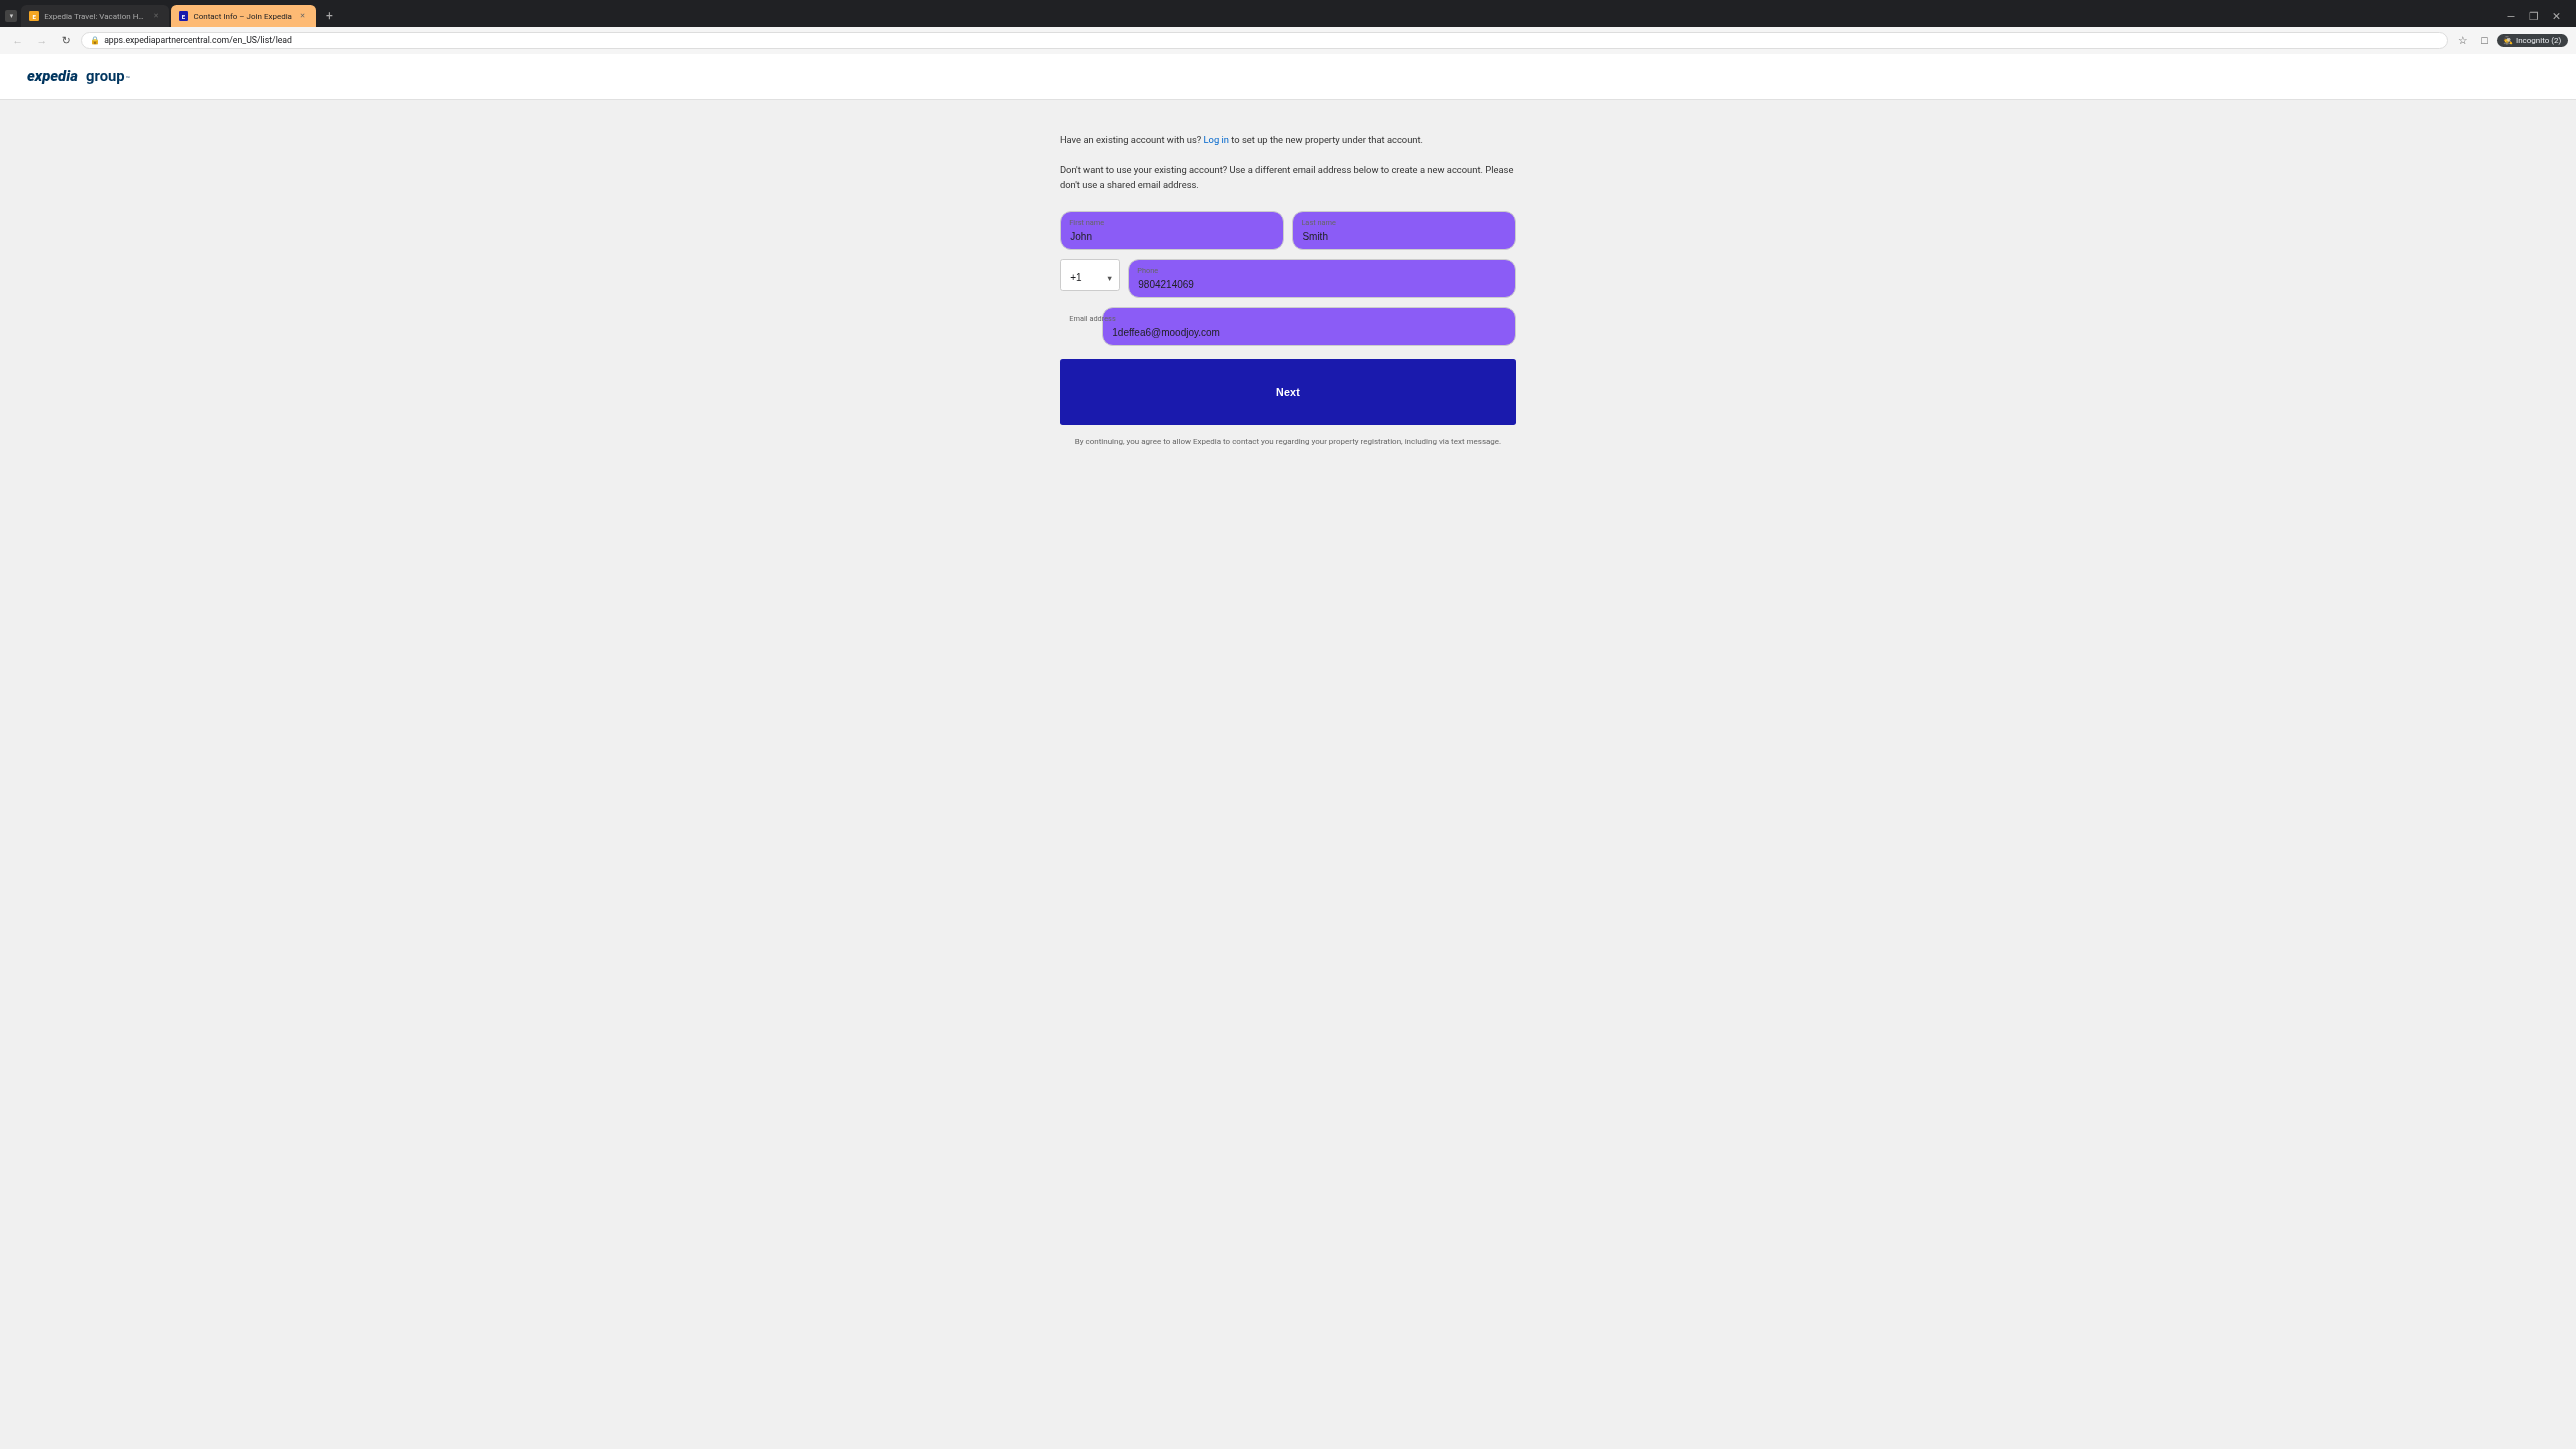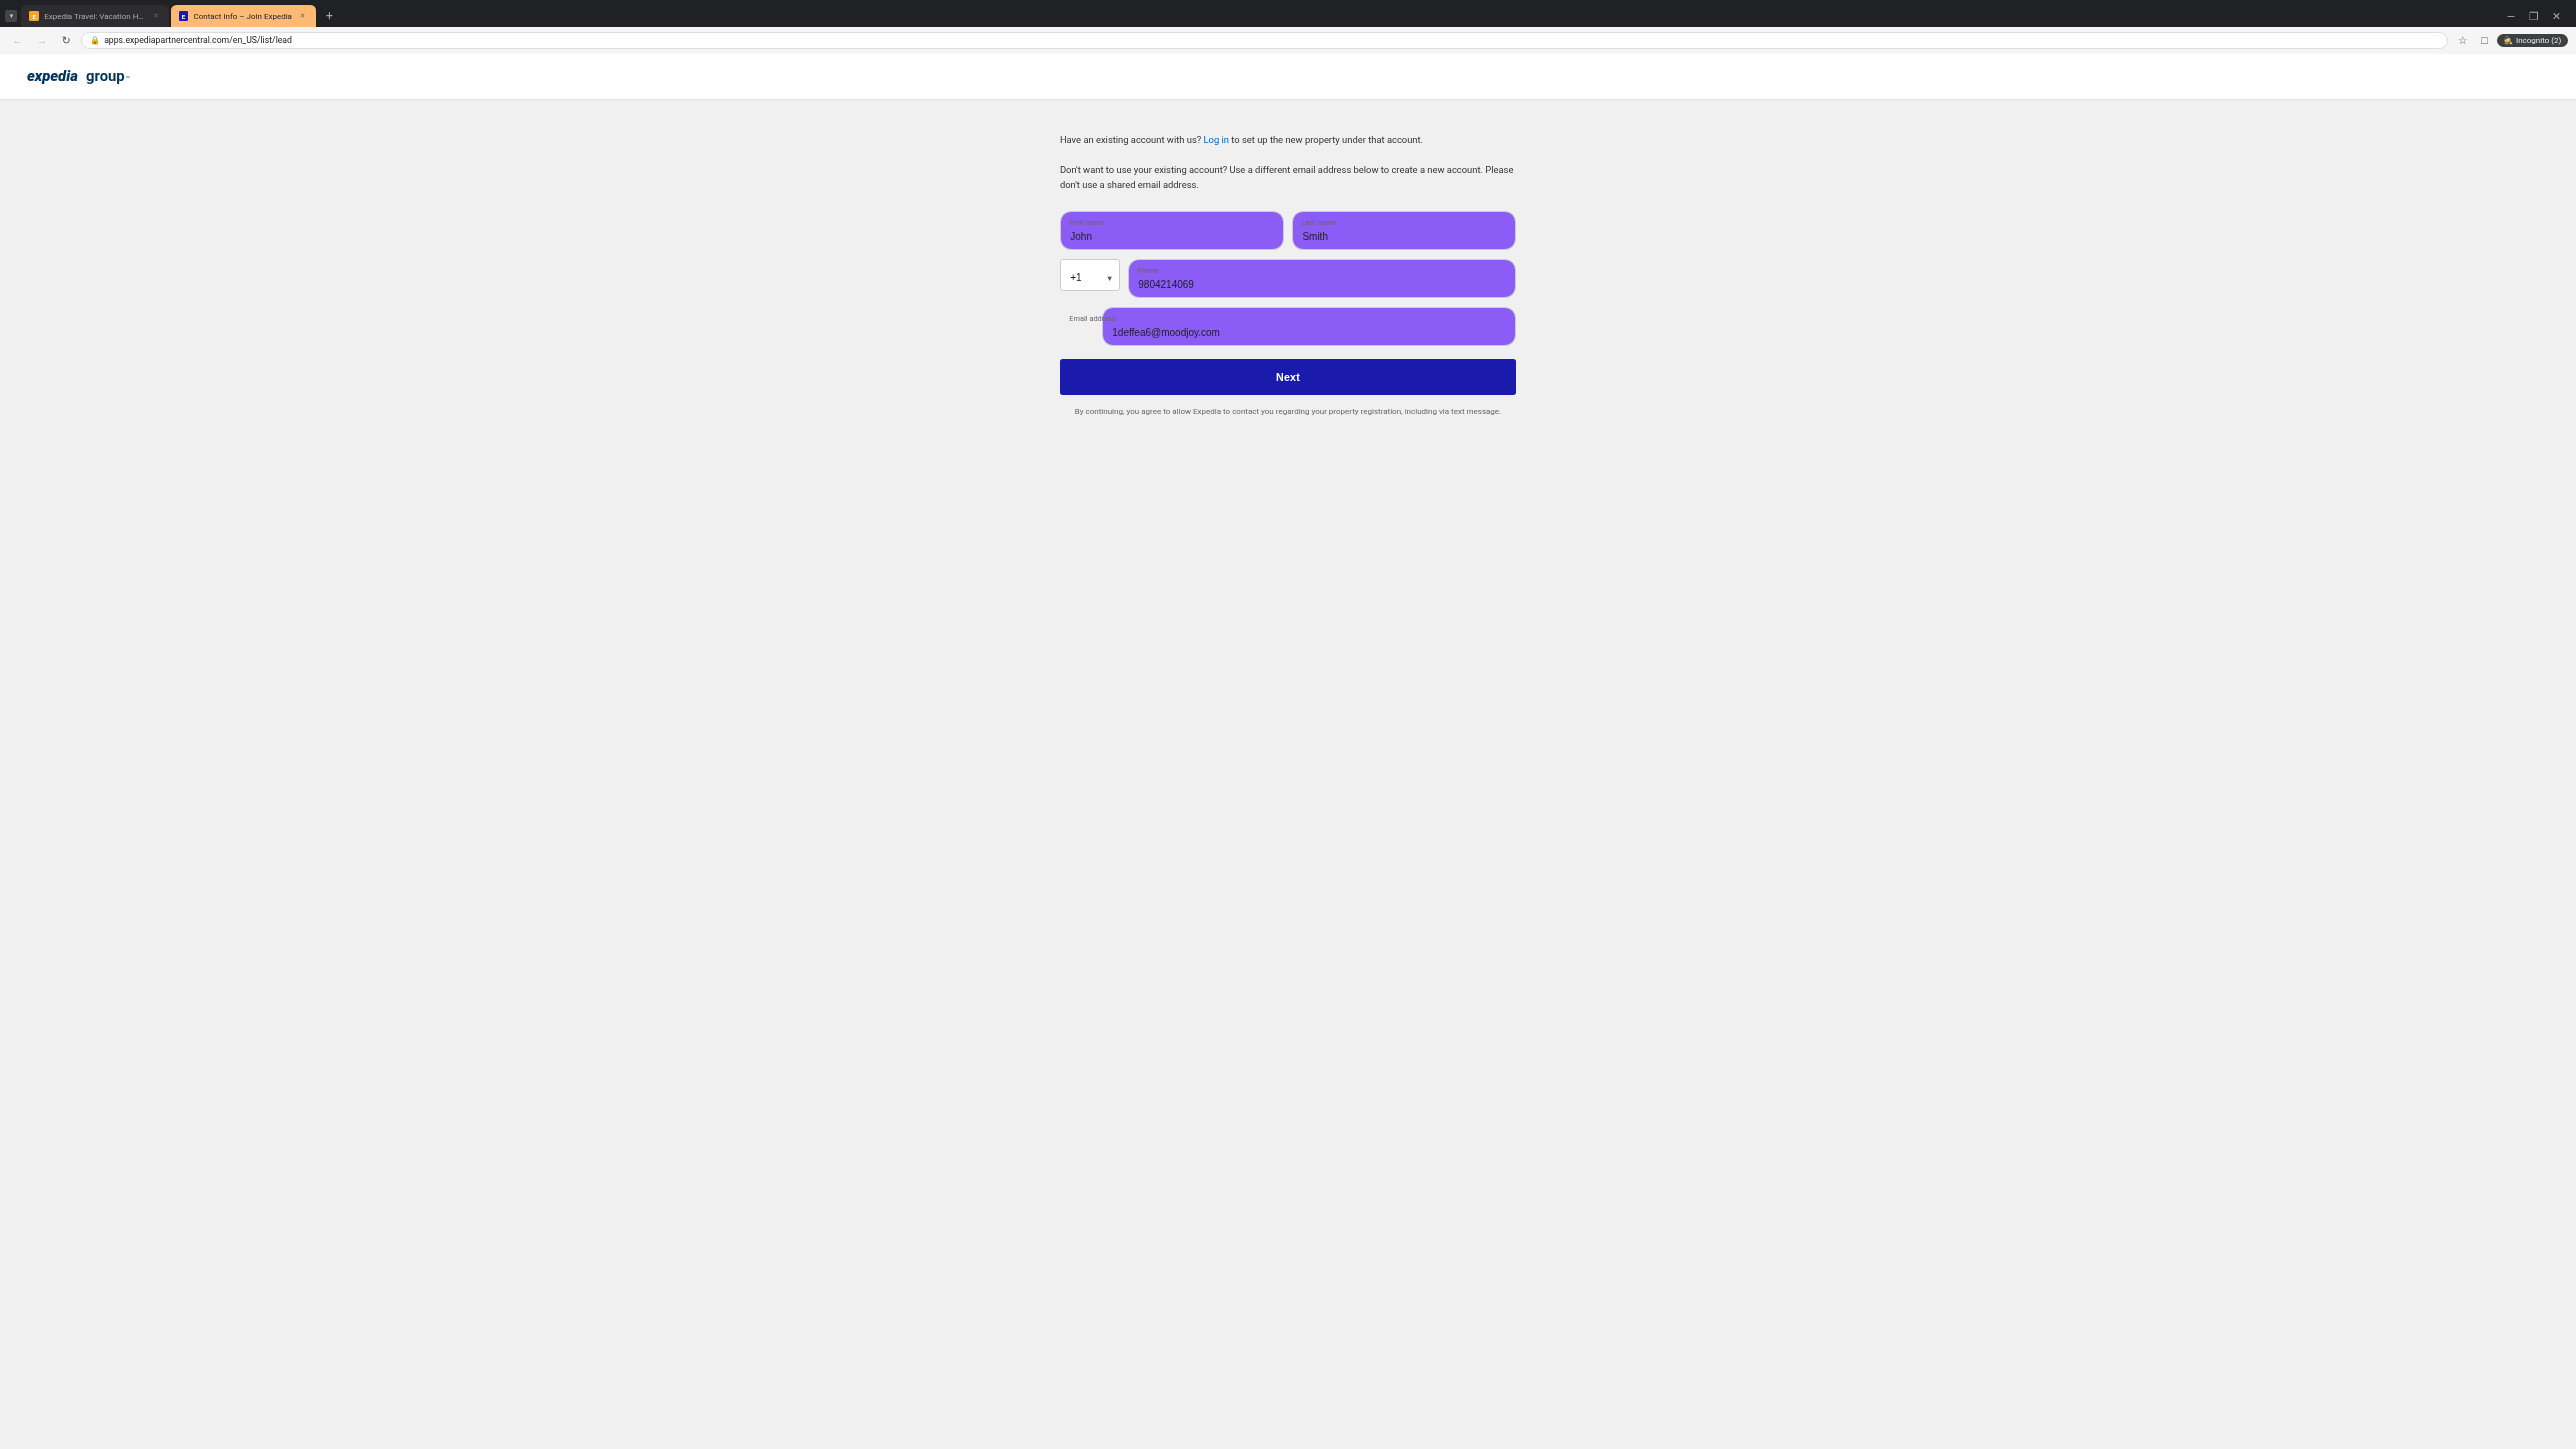--- a/index.html
+++ b/index.html
@@ -322,21 +322,21 @@
     .phone-number {
       flex: 1;
     }
 
     .email-row {
       margin-bottom: 13.4px;
     }
 
     .next-btn {
       width: 100%;
-      padding: 12px;
+      padding: 27px;
       background: #1a1aad;
       color: #fff;
       border: none;
       border-radius: 2.7px;
       font-size: 10.7px;
       font-weight: 600;
       cursor: pointer;
       letter-spacing: 0.2px;
       margin-bottom: 10.7px;
     }

